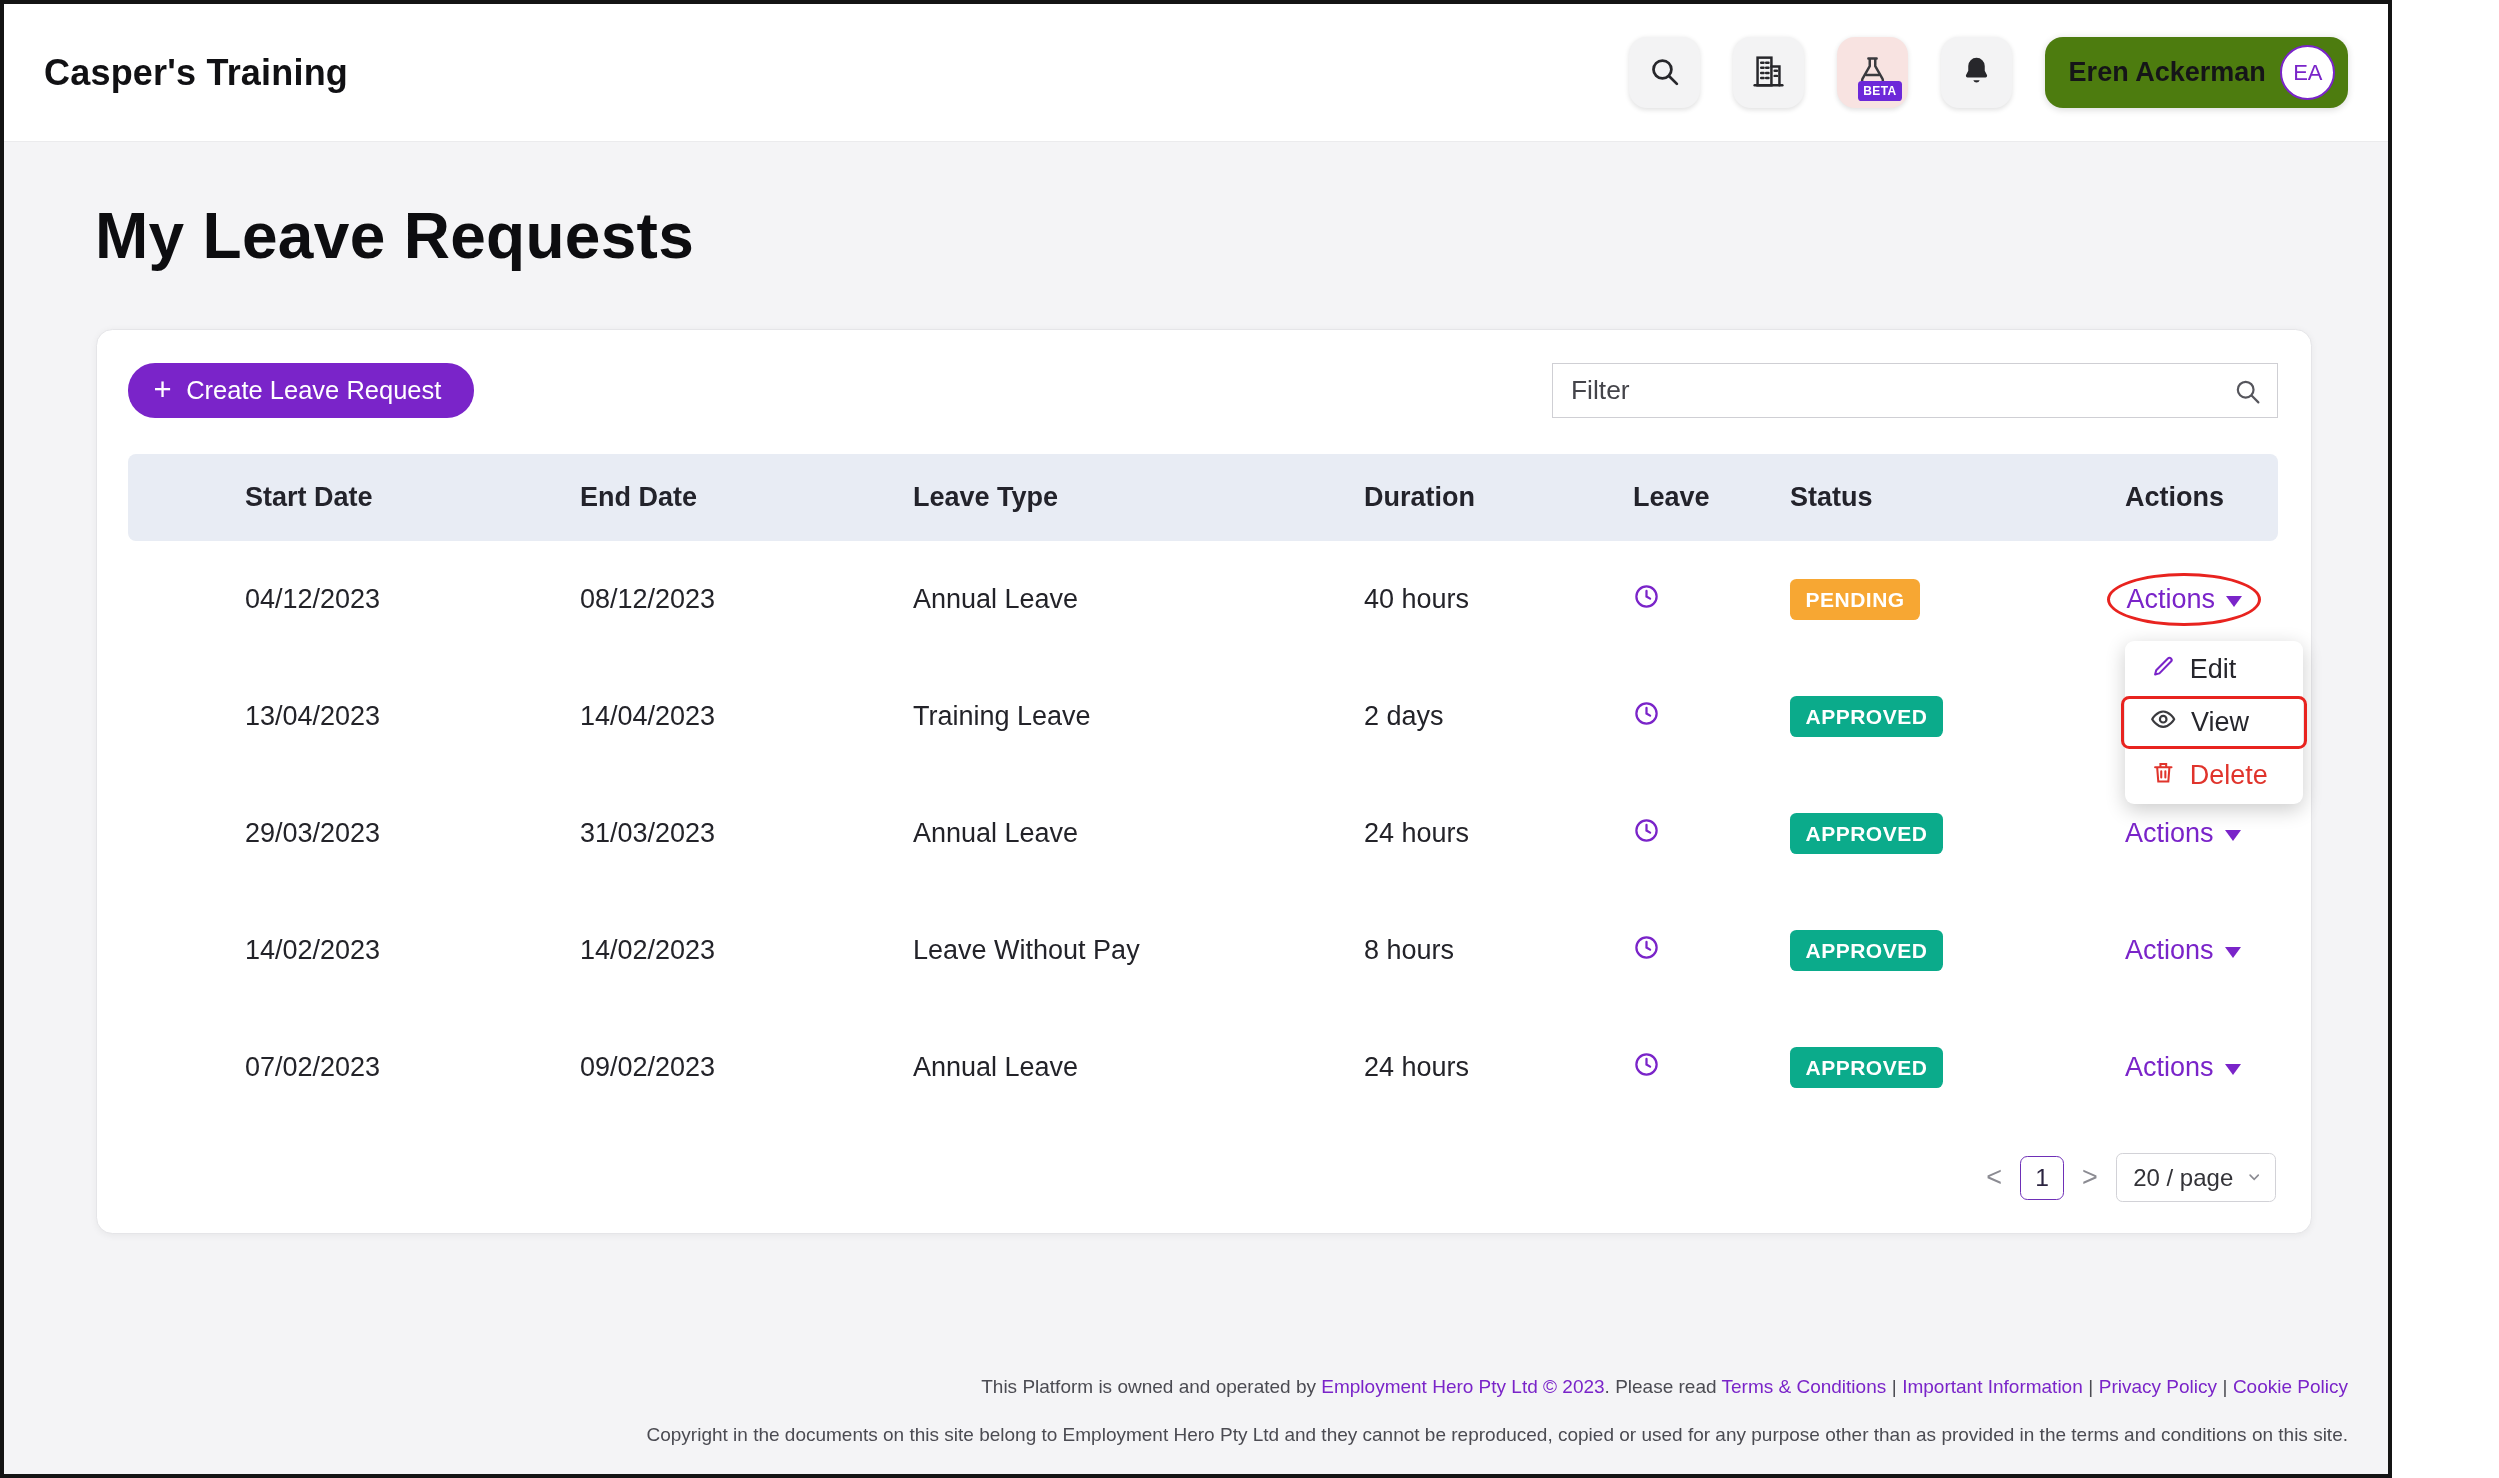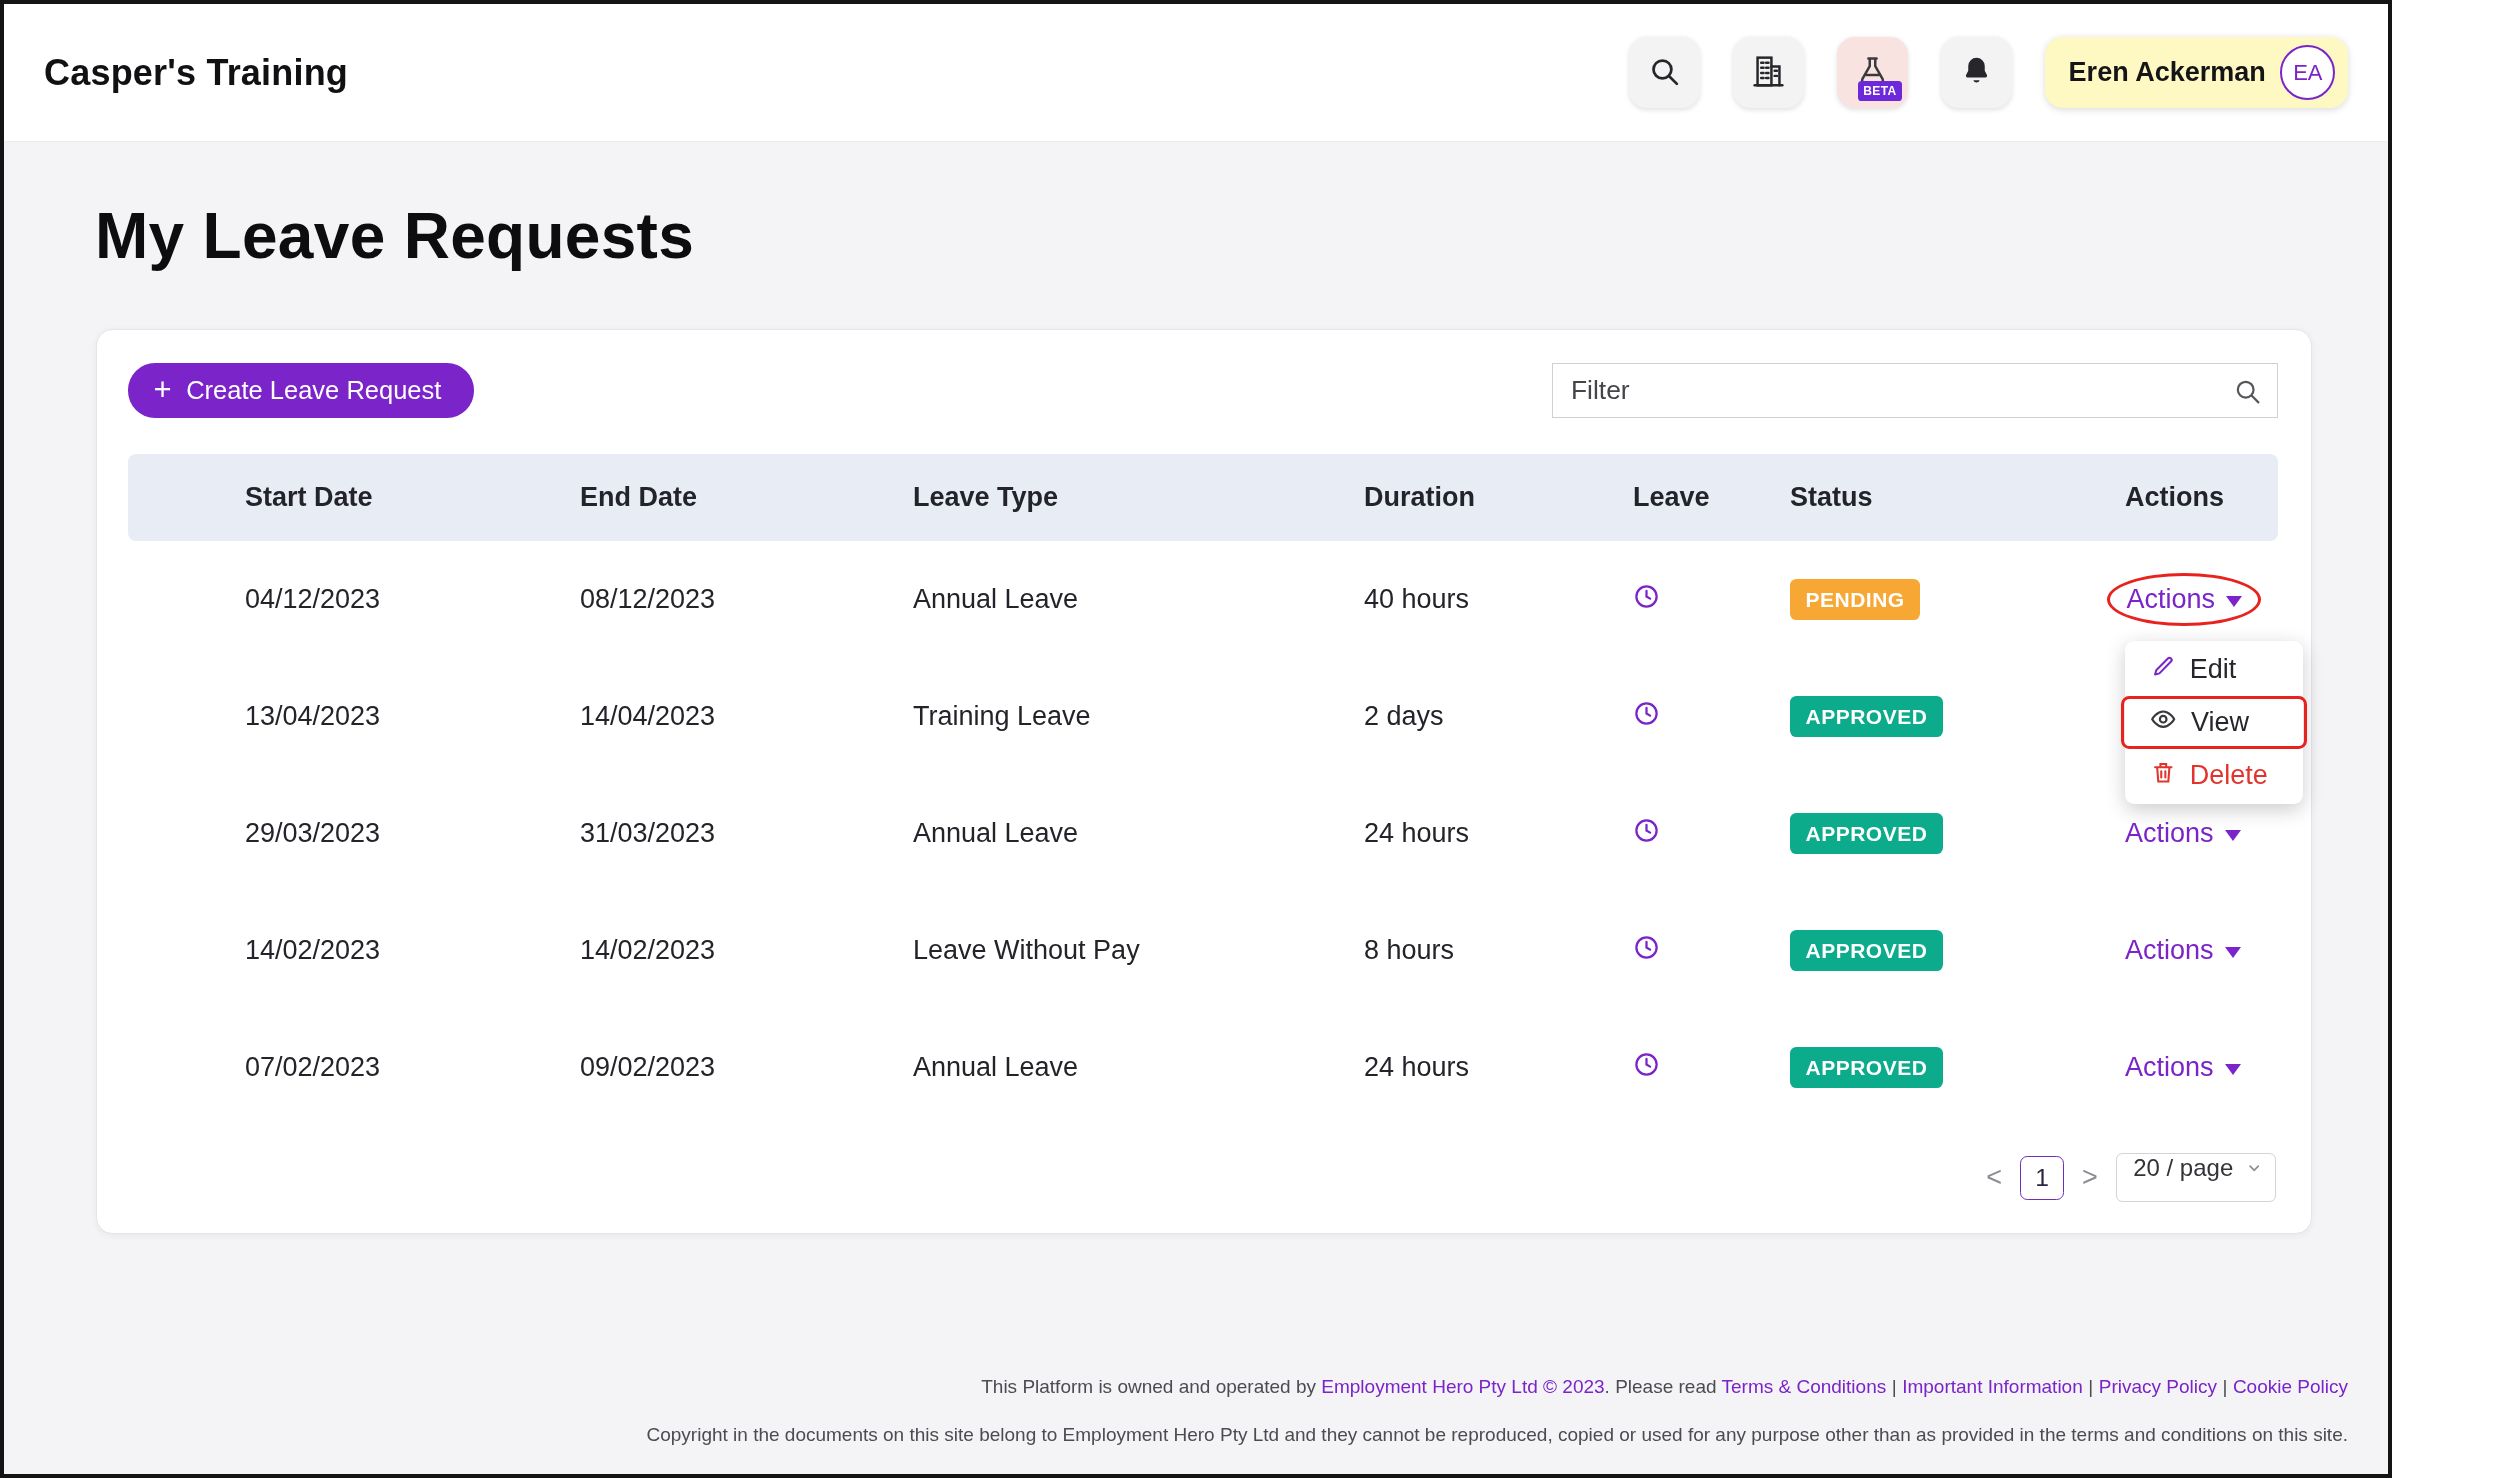--- a/index.html
+++ b/index.html
@@ -32,21 +32,21 @@
     background:#f3f3f4;display:flex;align-items:center;justify-content:center;
     box-shadow:0 1.8px 5.5px rgba(0,0,0,0.12);cursor:pointer;position:relative;
   }
   .icon-btn.beta{background:#f8e3e1;}
   .beta-tag{
     position:absolute;right:5.5px;bottom:7.3px;
     background:#6d28d9;color:#ffffff;font-size:12px;font-weight:700;
     padding:2.7px 5.5px;border-radius:3.6px;letter-spacing:0.4px;
   }
   .user-pill{
-    height:71px;background:#fef9c3;border-radius:18px;
+    height:71px;background:#4d7c0f;border-radius:18px;
     box-shadow:0 1.8px 7.3px rgba(0,0,0,0.14);
     display:flex;align-items:center;gap:14.6px;padding:0 12.7px 0 24px;cursor:pointer;
   }
   .user-name{font-size:27px;font-weight:700;color:#151518;}
   .avatar{
     width:51px;height:51px;border-radius:50%;
     border:2.7px solid #7A24C9;color:#7A24C9;
     display:flex;align-items:center;justify-content:center;
     font-size:22px;font-weight:400;background:#fff;
   }
@@ -146,21 +146,21 @@
     gap:18px;margin:27px 35px 0 0;
   }
   .pg-arrow{font-size:27px;color:#8b8b92;cursor:pointer;line-height:1;}
   .pg-page{
     width:42px;height:42px;border:1.8px solid #6e2fb7;border-radius:7.3px;
     display:flex;align-items:center;justify-content:center;
     font-size:24.6px;color:#2b2440;cursor:pointer;background:#fff;
   }
   .pg-size{
     height:47px;border:1.8px solid #d2d2d7;border-radius:6.4px;background:#fff;
-    display:flex;gap:12.7px;
+    display:flex;align-items:center;gap:12.7px;
     padding:0 12.7px 0 16.4px;font-size:24px;color:#333338;cursor:pointer;
   }
   
   footer{
     flex:0 0 auto;
     text-align:right;
     padding:0 40px 25.5px 0;
     font-size:19px;color:#4b4b52;line-height:1.45;
   }
   footer .line2{margin-top:20px;margin-left:16px;}

